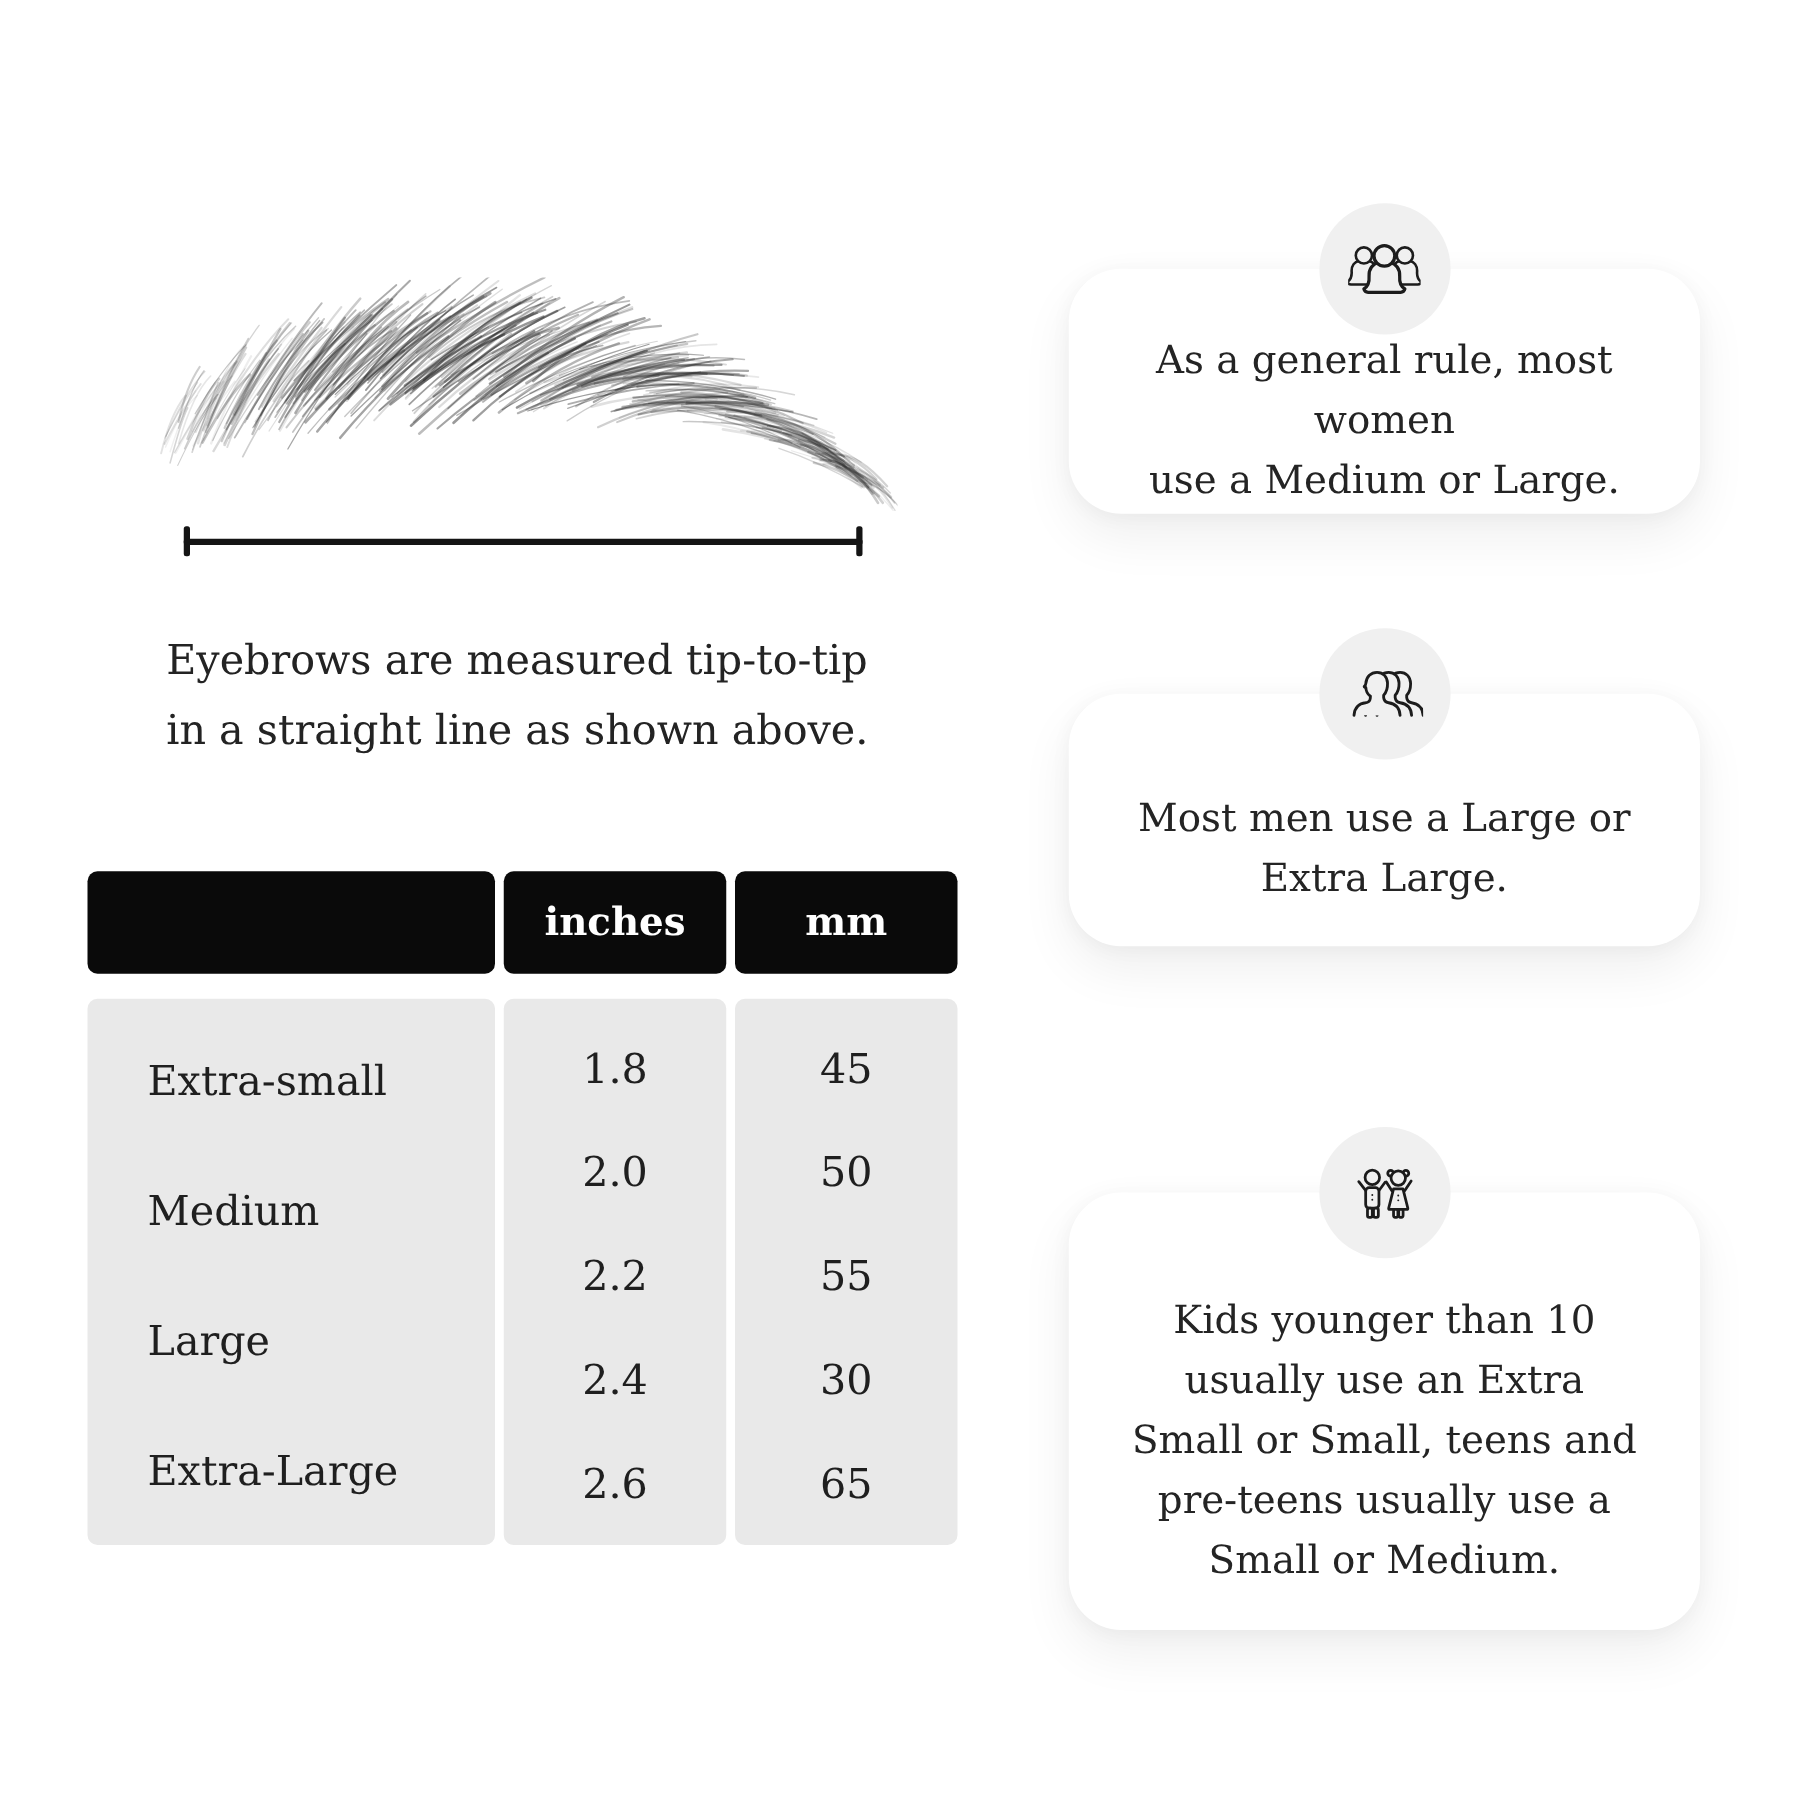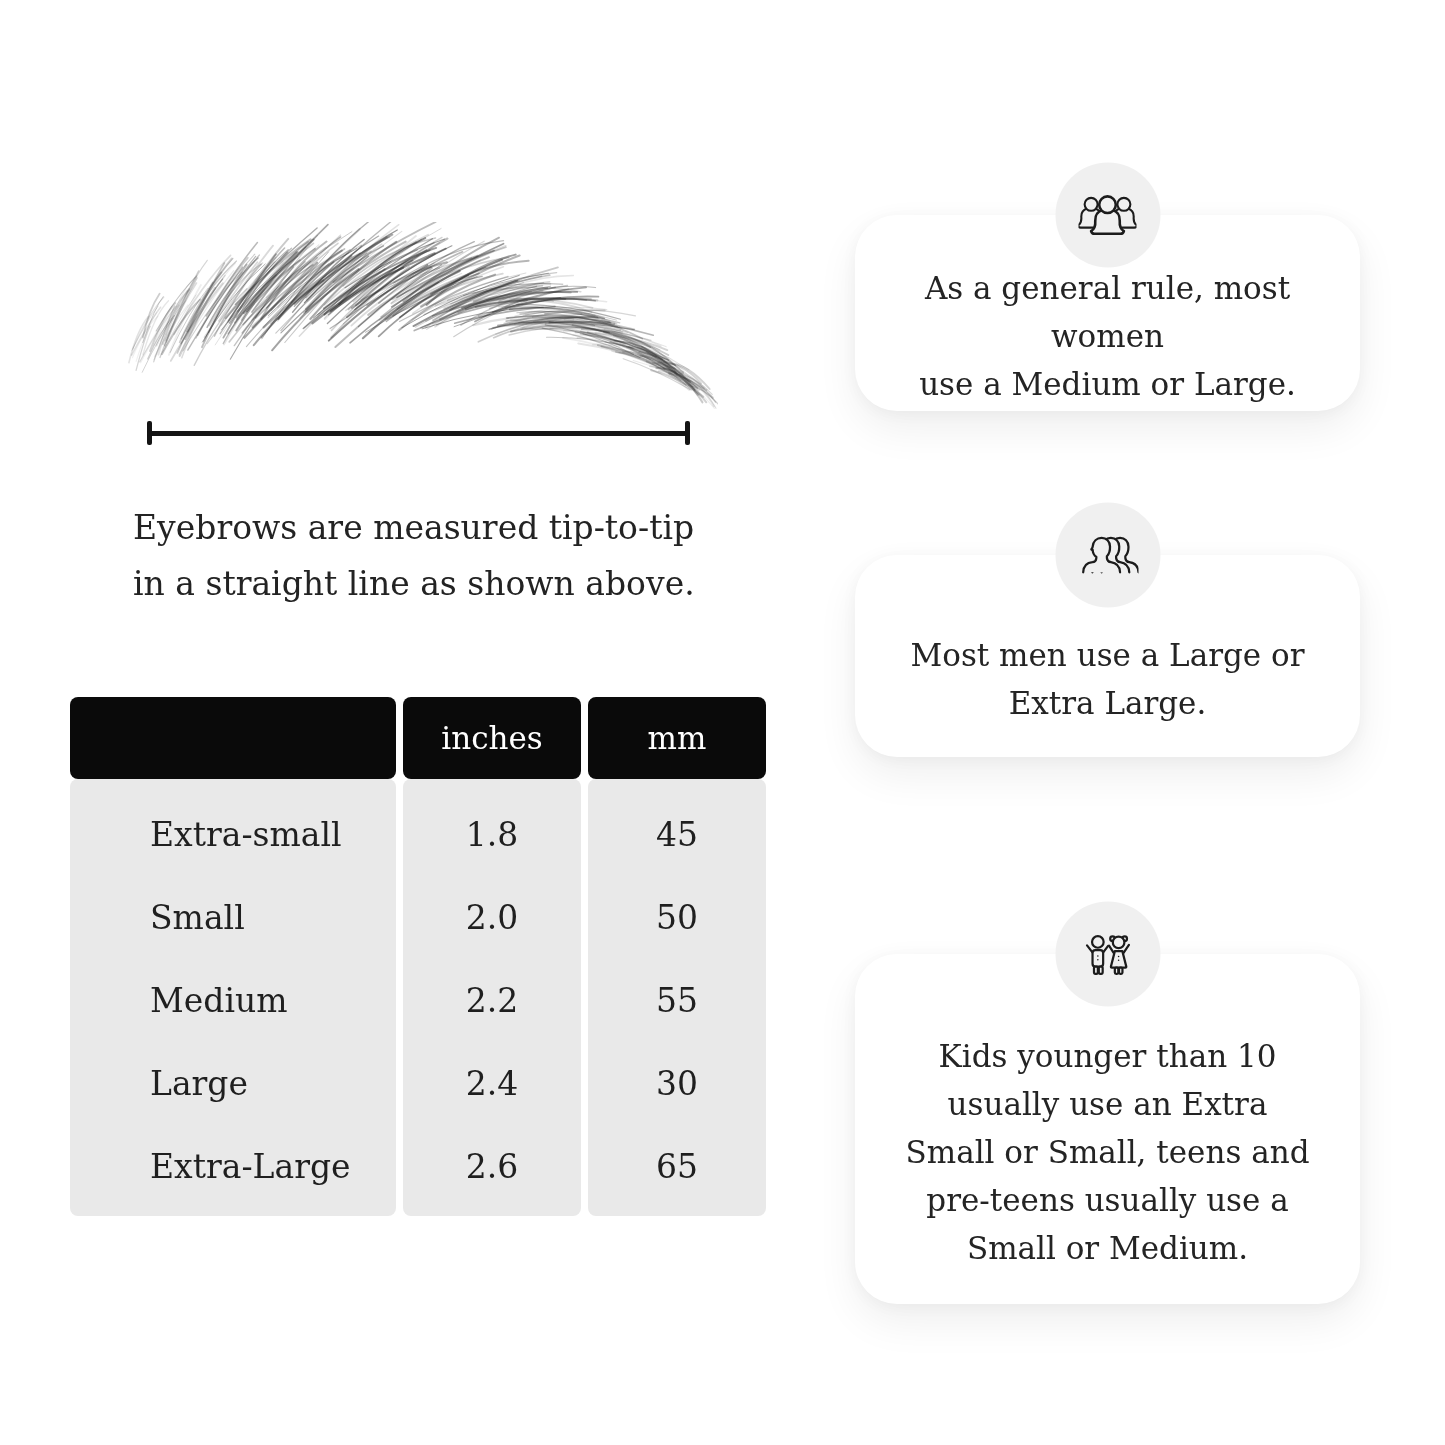--- a/index.html
+++ b/index.html
@@ -13,31 +13,31 @@
   .measure .bar{position:absolute;left:0;right:0;top:10px;height:5px;background:#141414;border-radius:2px;}
   .measure .cap{position:absolute;top:0;width:5px;height:24px;background:#141414;border-radius:2px;}
   .measure .cap.left{left:0;} .measure .cap.right{right:0;}
   .caption{
     position:absolute;left:133px;top:500px;width:660px;
     font-size:33px;line-height:56px;white-space:pre-line;color:#232323;
   }
   
   .size-table{position:absolute;left:70px;top:697px;width:696px;}
   .thead,.tbody{display:grid;grid-template-columns:326px 178px 178px;column-gap:7px;}
-  .thead{margin-bottom:0;}
+  .thead{margin-bottom:20px;font-weight:bold;}
   .th{
     height:82px;background:#0a0a0a;border-radius:8px;color:#ffffff;
     display:flex;align-items:center;justify-content:center;font-size:31px;
   }
   .tcol{
     height:437px;background:#e9e9e9;border-radius:8px;
     display:flex;flex-direction:column;padding:14px 0 8px 0;box-sizing:border-box;
   }
   .tcell{flex:1;display:flex;align-items:center;justify-content:center;font-size:33px;color:#1f1f1f;}
-  .tcol.labels .tcell{justify-content:flex-start;padding-left:48px;margin-left:32px;}
+  .tcol.labels .tcell{justify-content:flex-start;padding-left:48px;}
   
   .card{
     position:absolute;left:855px;width:505px;background:#ffffff;border-radius:42px;
     box-shadow:0 18px 42px rgba(0,0,0,0.065), 0 2px 16px rgba(0,0,0,0.04);
   }
   .card-1{top:215px;height:196px;}
   .card-2{top:555px;height:202px;}
   .card-3{top:954px;height:350px;}
   .icon-circle{
     position:absolute;left:50%;top:0;transform:translate(-50%,-50%);
@@ -413,21 +413,20 @@
 
   <div class="size-table">
     <div class="thead">
       <div class="th"></div>
       <div class="th">inches</div>
       <div class="th">mm</div>
     </div>
     <div class="tbody">
       <div class="tcol labels">
         <div class="tcell">Extra-small</div>
-        <div class="tcell">Small</div>
         <div class="tcell">Medium</div>
         <div class="tcell">Large</div>
         <div class="tcell">Extra-Large</div>
       </div>
       <div class="tcol">
         <div class="tcell">1.8</div>
         <div class="tcell">2.0</div>
         <div class="tcell">2.2</div>
         <div class="tcell">2.4</div>
         <div class="tcell">2.6</div>

